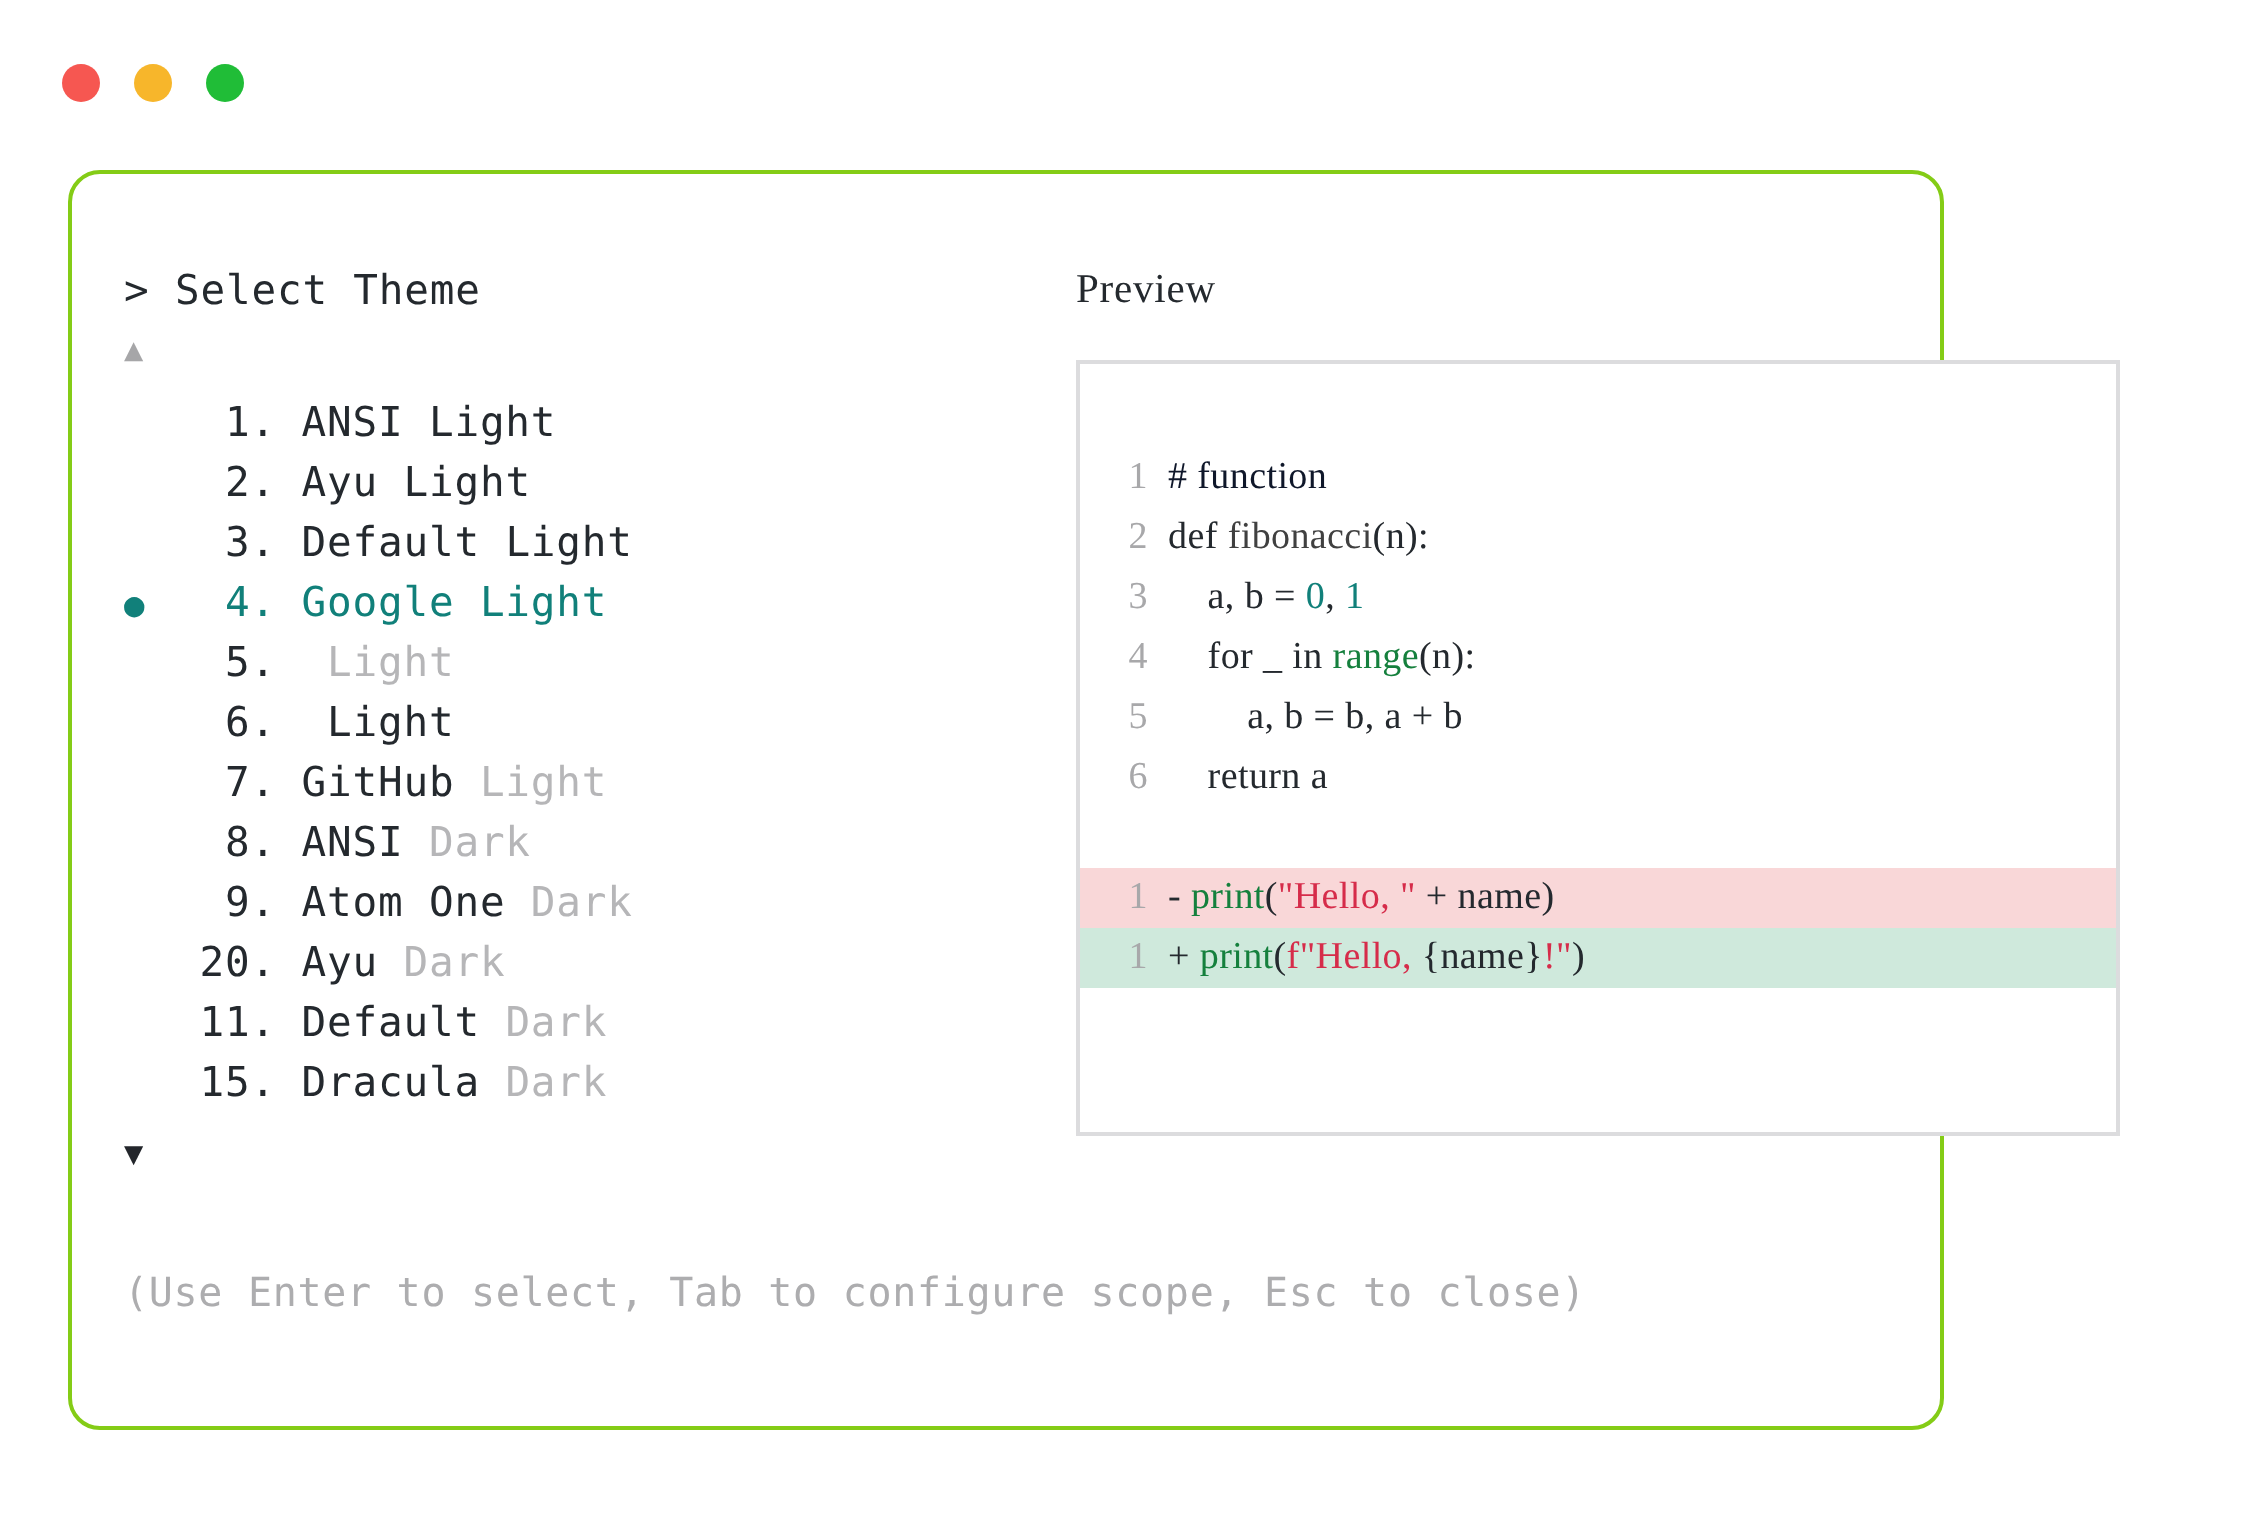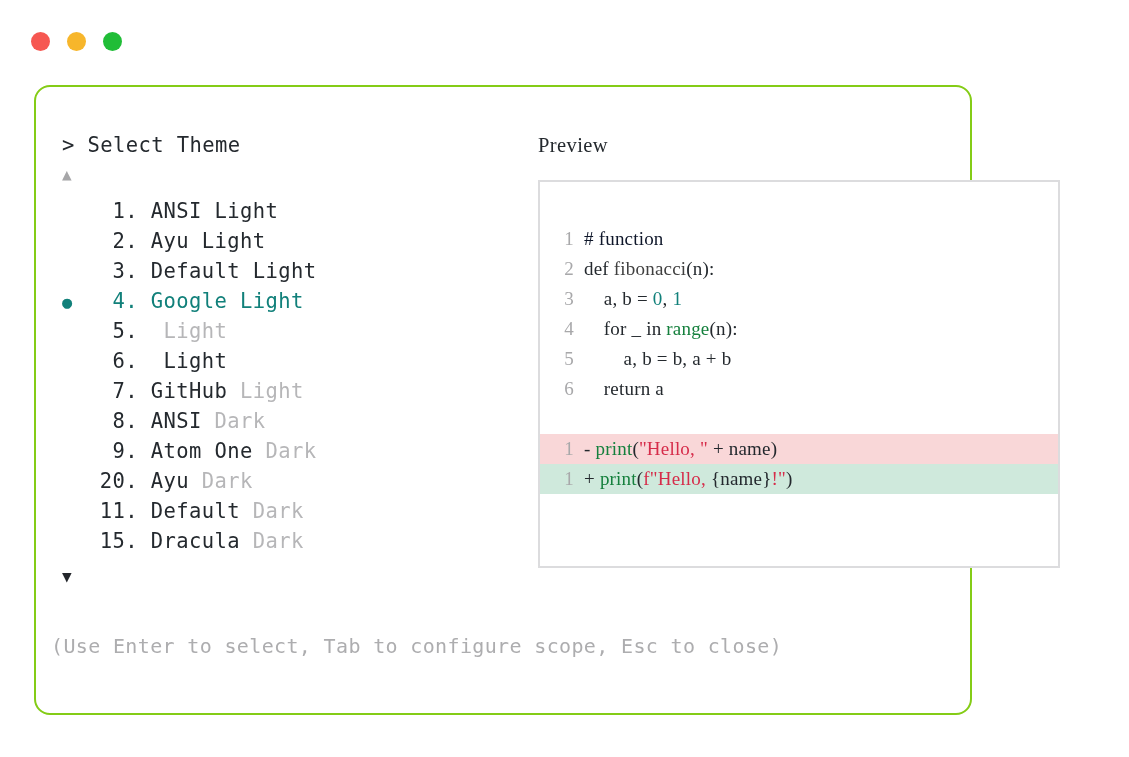--- a/index.html
+++ b/index.html
@@ -185,21 +185,21 @@
   .tok-keyword  { color: #24292e; text-align: right; }
   .tok-func     { color: #404040; }
   .tok-builtin  { color: #15803d; }
   .tok-number   { color: #11807a; }
   .tok-string   { color: #d62c4a; }
   .tok-plain    { color: #24292e; }
 
   
   .footer-hint {
     position: absolute;
-    left: 15px;
+    left: 26px;
     top: 546px;
     font-size: 20px;
     line-height: 26px;
     letter-spacing: 0.35px;
     color: #adadaf;
     white-space: pre;
   }
 </style>
 </head>
 <body>

